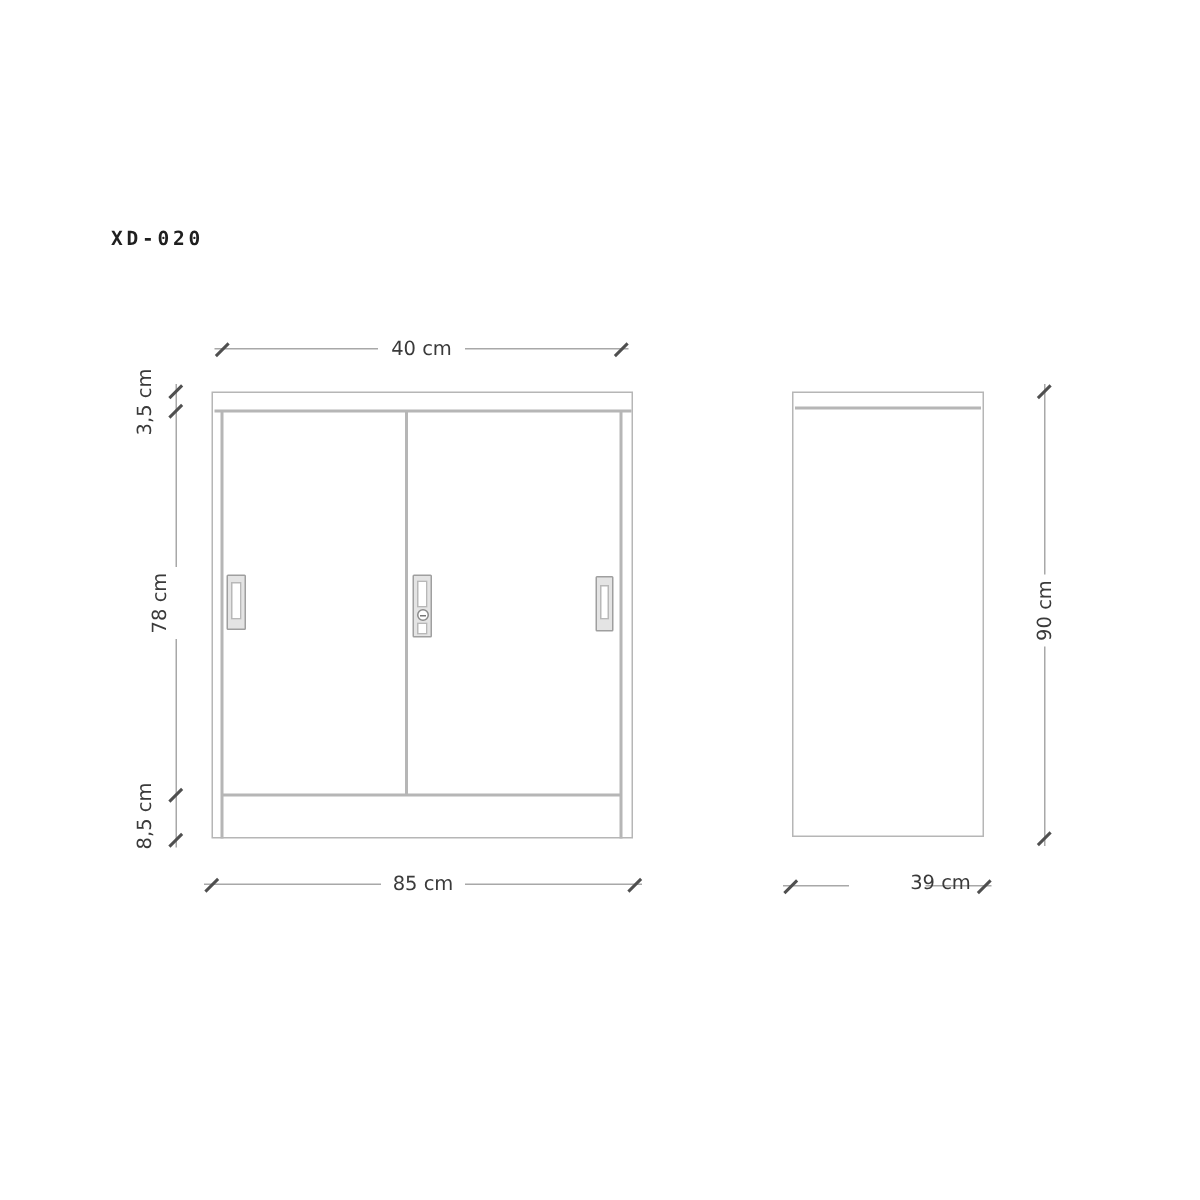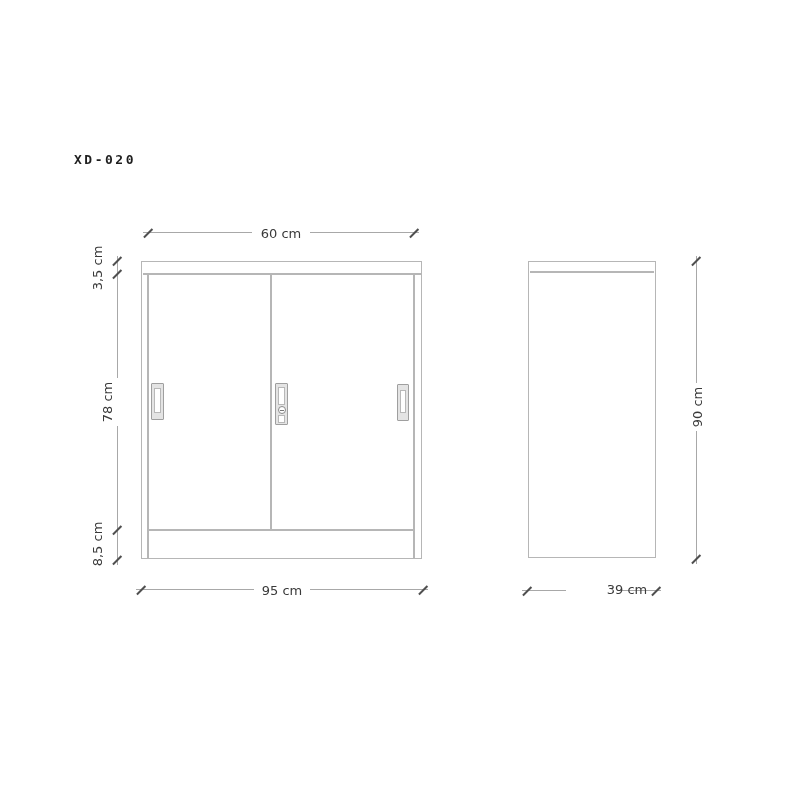--- a/index.html
+++ b/index.html
@@ -64,29 +64,29 @@
     <div class="handle" style="left:397px;top:384px;width:10px;height:35px;">
       <div class="hslot" style="left:2px;top:5px;width:4px;height:21px;"></div>
     </div>
   </div>
 
   <div>
     <div class="dseg-h" style="left:143px;top:232px;width:109px;"></div>
     <div class="dseg-h" style="left:310px;top:232px;width:109px;"></div>
     <div class="tick" style="left:148px;top:233px;"></div>
     <div class="tick" style="left:414px;top:233px;"></div>
-    <div class="dlabel" style="left:281px;top:233px;">60 cm</div>
+    <div class="dlabel" style="left:281px;top:233px;">40 cm</div>
   </div>
 
   <div>
     <div class="dseg-h" style="left:136px;top:589px;width:118px;"></div>
     <div class="dseg-h" style="left:310px;top:589px;width:118px;"></div>
     <div class="tick" style="left:141px;top:590px;"></div>
     <div class="tick" style="left:423px;top:590px;"></div>
-    <div class="dlabel" style="left:282px;top:590px;">95 cm</div>
+    <div class="dlabel" style="left:282px;top:590px;">85 cm</div>
   </div>
 
   <div>
     <div class="dseg-v" style="left:117px;top:256px;height:122px;"></div>
     <div class="dseg-v" style="left:117px;top:426px;height:139px;"></div>
     <div class="tick" style="left:117px;top:261px;"></div>
     <div class="tick" style="left:117px;top:274px;"></div>
     <div class="tick" style="left:117px;top:530px;"></div>
     <div class="tick" style="left:117px;top:560px;"></div>
     <div class="dlabel rot" style="left:97px;top:268px;">3,5 cm</div>

